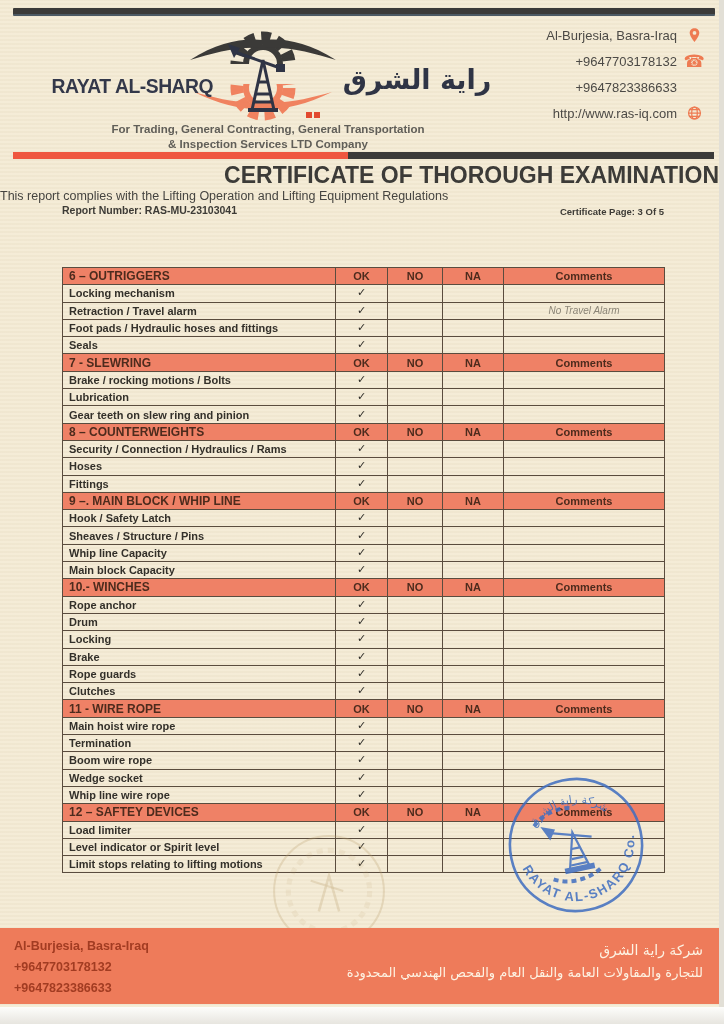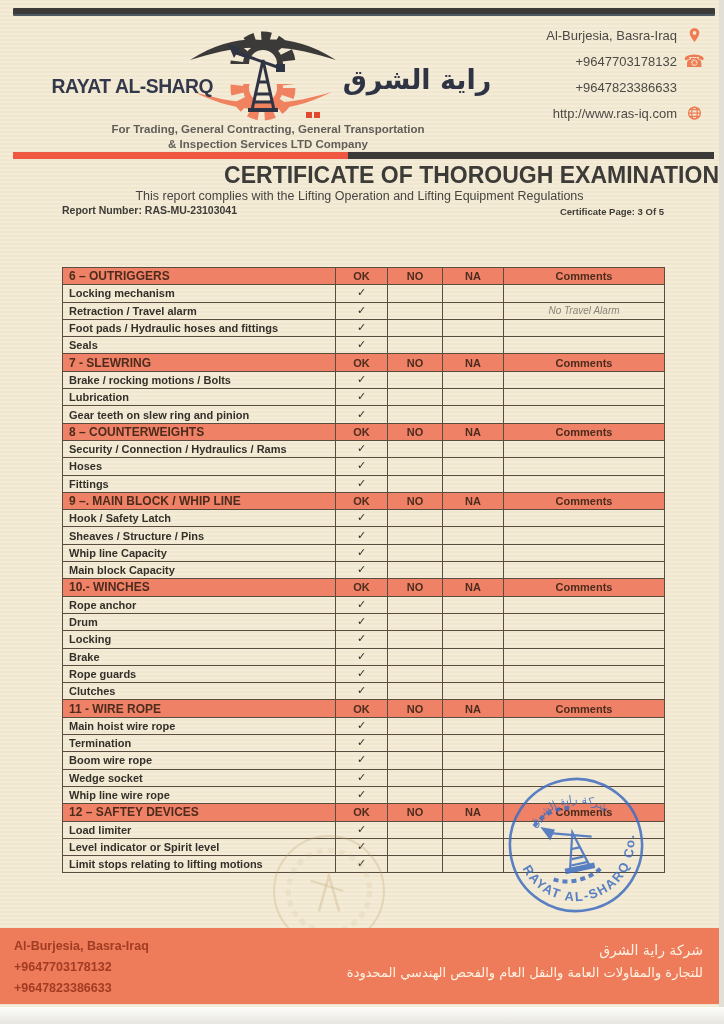--- a/index.html
+++ b/index.html
@@ -43,21 +43,21 @@
   .contact-icon svg { width:15px; height:16px; }
   .contact-icon .glyph { font-family:"DejaVu Sans", sans-serif; color:#ee7b52; font-size:17px; line-height:16px; }
 
   
   .divider-orange { position:absolute; left:13px; top:152px; width:335px; height:7px; background:#ef5740; }
   .divider-dark   { position:absolute; left:348px; top:152px; width:366px; height:7px; background:#3b3a38; }
 
   
   .cert-title { position:absolute; left:0; top:162px; width:719px; text-align:right;
     font-size:23px; font-weight:bold; color:#3c3b38; letter-spacing:0; }
-  .cert-sub { position:absolute; left:0; top:189px; width:719px; text-align:center;
+  .cert-sub { position:absolute; left:0; top:189px; width:719px; 
     font-size:12.5px; color:#454440; }
   .meta-row { position:absolute; left:62px; top:204px; width:602px; height:14px; }
   .report-number { position:absolute; left:0; top:0; font-size:10.5px; font-weight:bold; color:#3d3b36; }
   .cert-page { position:absolute; right:0; top:2px; font-size:9.5px; font-weight:bold; color:#3d3b36; }
 
   
   .exam-table { position:absolute; left:62px; top:219px; width:602px;
     border-collapse:collapse; table-layout:fixed;margin-top:48px; }
   .exam-table td { border:1px solid #5a4c3e; height:17.3px; padding:0;
     line-height:16px; overflow:hidden; white-space:nowrap; }

